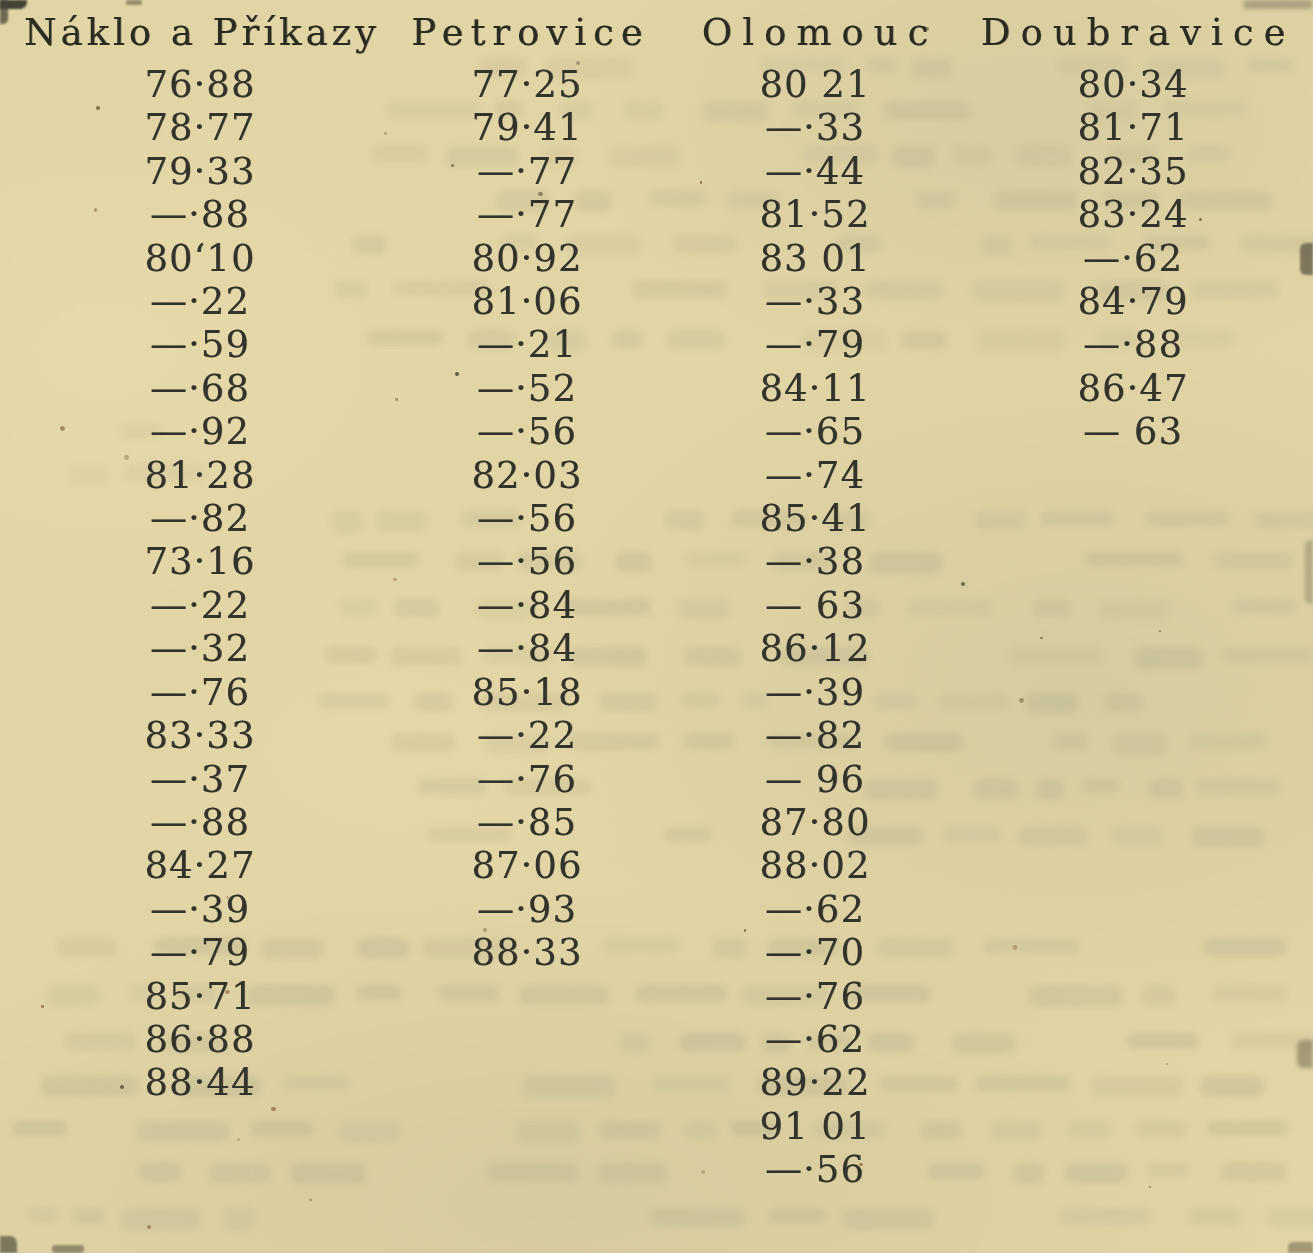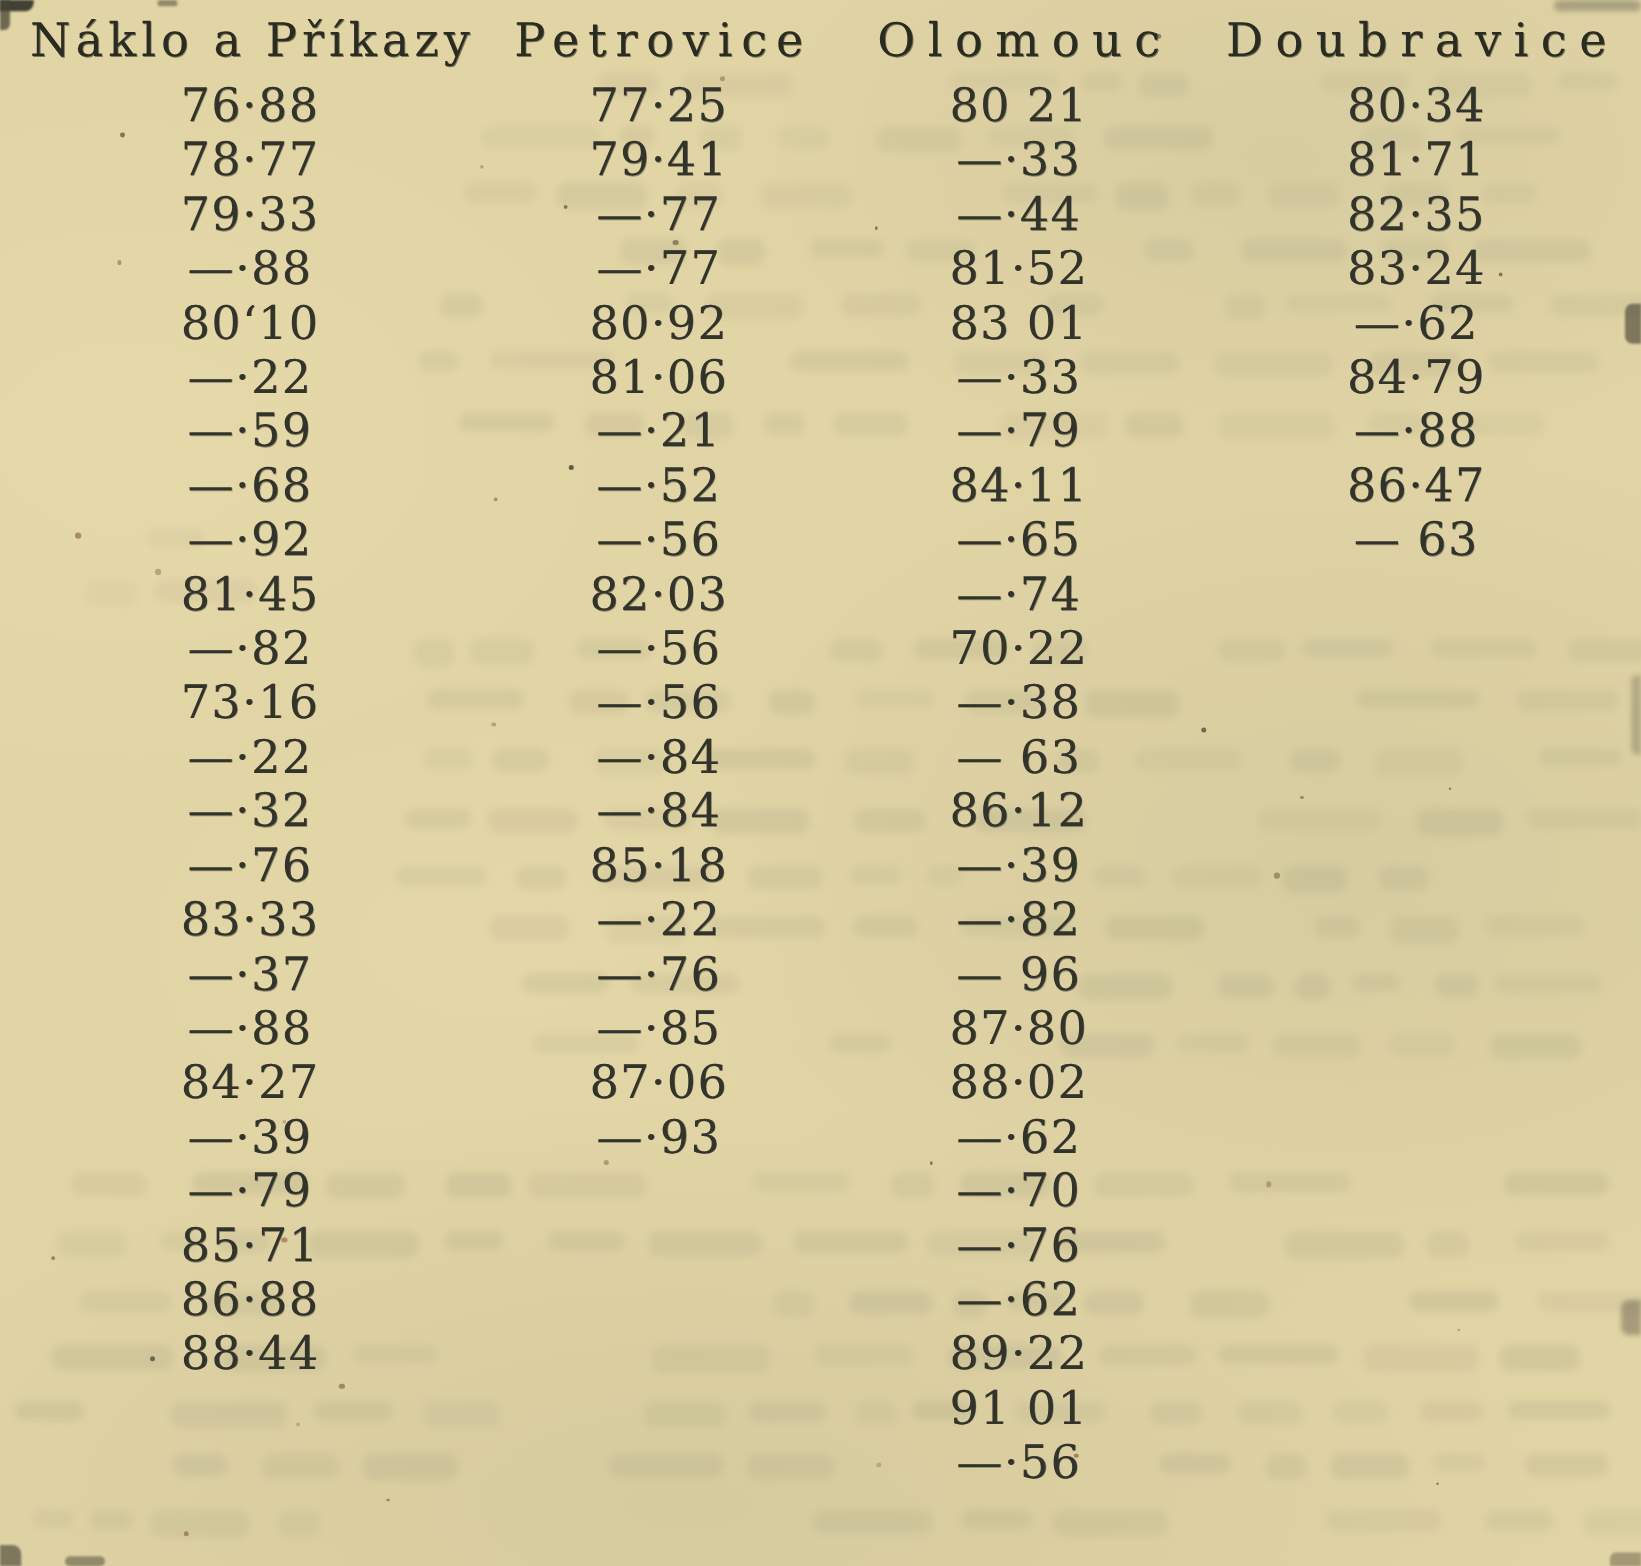--- a/index.html
+++ b/index.html
@@ -321,21 +321,21 @@
         <div class="col-values">
           <div class="cell">76·88</div>
           <div class="cell">78·77</div>
           <div class="cell">79·33</div>
           <div class="cell">—·88</div>
           <div class="cell">80‘10</div>
           <div class="cell">—·22</div>
           <div class="cell">—·59</div>
           <div class="cell">—·68</div>
           <div class="cell">—·92</div>
-          <div class="cell">81·45</div>
+          <div class="cell">81·28</div>
           <div class="cell">—·82</div>
           <div class="cell">73·16</div>
           <div class="cell">—·22</div>
           <div class="cell">—·32</div>
           <div class="cell">—·76</div>
           <div class="cell">83·33</div>
           <div class="cell">—·37</div>
           <div class="cell">—·88</div>
           <div class="cell">84·27</div>
           <div class="cell">—·39</div>
@@ -361,36 +361,37 @@
           <div class="cell">—·56</div>
           <div class="cell">—·56</div>
           <div class="cell">—·84</div>
           <div class="cell">—·84</div>
           <div class="cell">85·18</div>
           <div class="cell">—·22</div>
           <div class="cell">—·76</div>
           <div class="cell">—·85</div>
           <div class="cell">87·06</div>
           <div class="cell">—·93</div>
+          <div class="cell">88·33</div>
         </div>
       </div>
       <div class="col" style="left: 665px; width: 300px;">
         <div class="col-header" style="letter-spacing: 10px; text-indent: 10px;">Olomouc</div>
         <div class="col-values">
           <div class="cell">80 21</div>
           <div class="cell">—·33</div>
           <div class="cell">—·44</div>
           <div class="cell">81·52</div>
           <div class="cell">83 01</div>
           <div class="cell">—·33</div>
           <div class="cell">—·79</div>
           <div class="cell">84·11</div>
           <div class="cell">—·65</div>
           <div class="cell">—·74</div>
-          <div class="cell">70·22</div>
+          <div class="cell">85·41</div>
           <div class="cell">—·38</div>
           <div class="cell">— 63</div>
           <div class="cell">86·12</div>
           <div class="cell">—·39</div>
           <div class="cell">—·82</div>
           <div class="cell">— 96</div>
           <div class="cell">87·80</div>
           <div class="cell">88·02</div>
           <div class="cell">—·62</div>
           <div class="cell">—·70</div>

